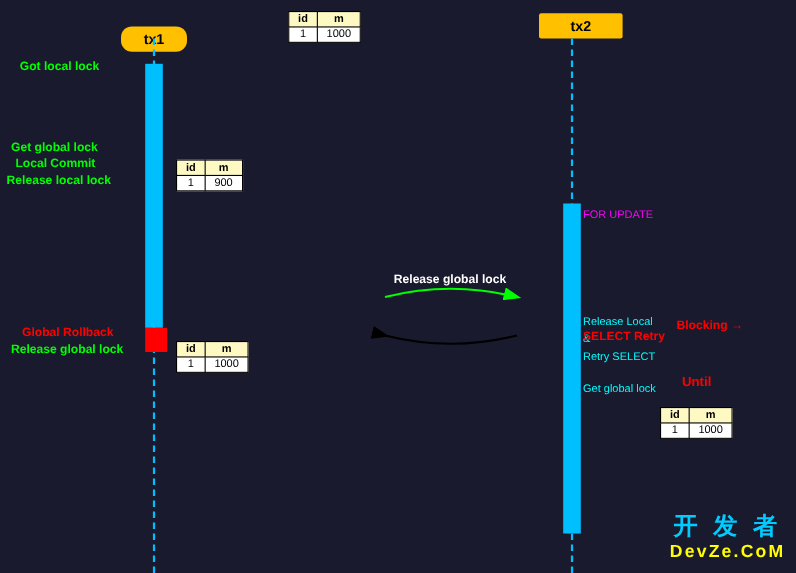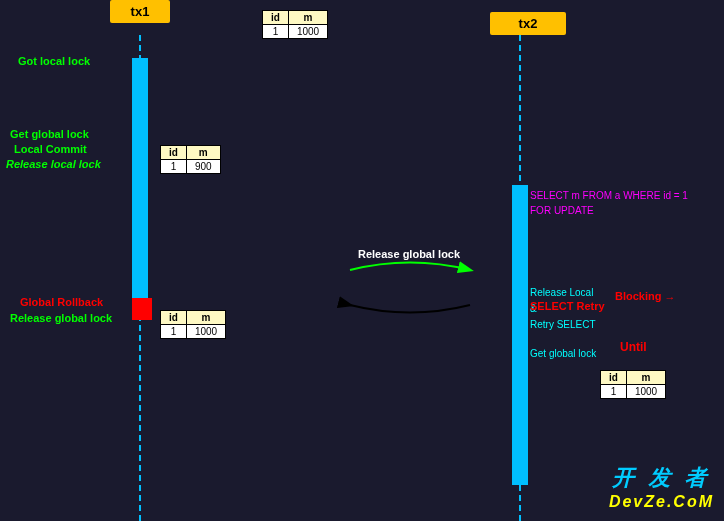--- a/index.html
+++ b/index.html
@@ -89,21 +89,20 @@
       position: absolute;
       color: #ff00ff;
       font-size: 10px;
     }
     
     .watermark {
       position: absolute;
       bottom: 10px;
       right: 10px;
       text-align: center;
-      font-style: italic;
     }
     .watermark-line1 {
       color: #00ccff;
       font-size: 22px;
       font-weight: bold;
       letter-spacing: 4px;
     }
     .watermark-line2 {
       color: #ffff00;
       font-size: 16px;
@@ -122,21 +121,21 @@
       <th>id</th>
       <th>m</th>
     </tr>
     <tr>
       <td>1</td>
       <td>1000</td>
     </tr>
   </tbody>
     </table>
 
-  <div class="tx-header" style="left:110px; top:0; width:60px;">
+  <div class="tx-header" style="left:110px; top:24px; width:60px;border-radius:10px;">
     <span>tx1</span>
   </div>
 
   <div class="tx-header" style="left:490px; top:12px; width:76px;">
     <span>tx2</span>
   </div>
 
   <div class="dashed-line" style="left:139px; top:35px; height:486px;"></div>
 
   <div class="dashed-line" style="left:519px; top:35px; height:486px;"></div>
@@ -153,21 +152,21 @@
 
 
   <div class="label" style="left:10px; top:128px;">
     <span>Get global lock</span>
   </div>
 
   <div class="label" style="left:14px; top:143px;">
     <span>Local Commit</span>
   </div>
 
-  <div class="label" style="left:6px; top:158px;font-style:italic;">
+  <div class="label" style="left:6px; top:158px;">
     <span>Release local lock</span>
   </div>
 
   <table class="data-table" style="left:160px; top:145px;">
     <tbody>
         <tr>
       <th>id</th>
       <th>m</th>
     </tr>
     <tr>
@@ -192,21 +191,20 @@
       <th>m</th>
     </tr>
     <tr>
       <td>1</td>
       <td>1000</td>
     </tr>
   </tbody>
     </table>
 
   <div class="label-magenta" style="left:530px; top:188px; line-height:15px;">
-    <div>SELECT m FROM a WHERE id = 1</div>
     <div>FOR UPDATE</div>
   </div>
 
   <div class="label" style="left:358px; top:248px; color:#ffffff; font-weight:bold;">
     <span>Release global lock</span>
   </div>
 
   <svg style="position:absolute; left:330px; top:250px; width:160px; height:80px;">
 
     <path d="M 20 20 Q 80 5 140 20" stroke="#00ff00" stroke-width="2" fill="none" marker-end="url(#arrowhead)"></path>

